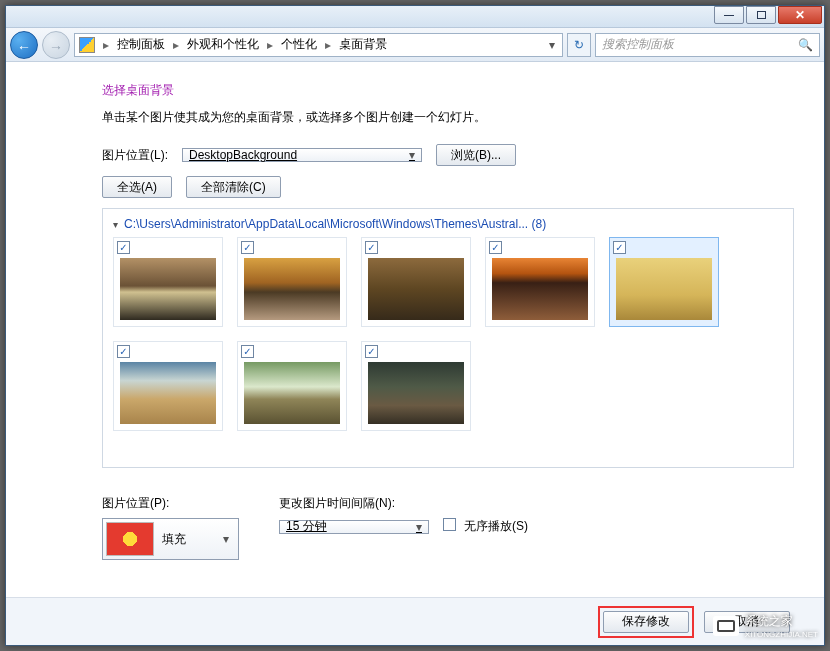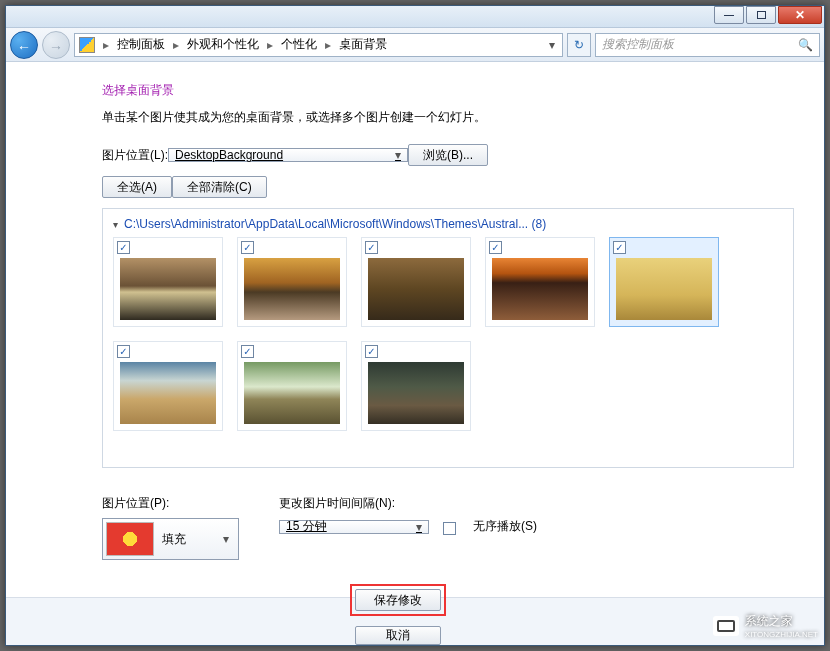--- a/index.html
+++ b/index.html
@@ -28,21 +28,21 @@
 .addr-dd { margin-left:auto; color:#555; padding:0 3px;}
 .refresh { width: 24px; height: 24px; border:1px solid #9fb2c7; background:#eef4fa; display:flex; align-items:center; justify-content:center; color:#2a6db4;}
 .searchbox { width: 225px; height: 24px; border:1px solid #9fb2c7; background:#fff; display:flex; align-items:center; padding:0 6px; color:#9a9a9a; font-style:italic;}
 .searchbox .mag { margin-left:auto; color:#3a78c0; font-style:normal;}
 
 
 .content { position:absolute; top:56px; bottom:0; left:0; right:0; padding: 20px 30px 14px 96px; background:#fff; }
 .h1 { color:#a21caf; font-size:12px; margin-bottom: 10px;}
 .desc { color:#000; margin-bottom: 18px;}
 
-.row { display:flex; align-items:center; gap:0; margin-bottom: 10px;}
+.row { display:flex; align-items:center; gap:14px; margin-bottom: 10px;}
 .label { color:#000;}
 .combo { height:14px; border:1px solid #8f9db1; background:linear-gradient(#fff,#eef2f7); display:flex; align-items:center; padding:0 6px; min-width:240px;text-decoration:underline; }
 .combo .dd { margin-left:auto; color:#555;}
 .btn { height:22px; padding: 0 14px; border:1px solid #8f9db1; background:linear-gradient(#fdfdfd,#e4e9ef); display:inline-flex; align-items:center; border-radius:2px; }
 
 
 .gallery { margin-top: 6px; border:1px solid #cfd8e3; height: 260px; padding: 8px 10px; overflow:hidden; }
 .group-head { display:flex; align-items:center; gap:6px; color:#1b4db3; margin-bottom:6px;}
 .group-head .tri { color:#555; font-size:10px;}
 .thumbs { display:flex; flex-wrap:wrap; gap:14px; }
@@ -63,21 +63,21 @@
 
 
 .bottom-row { display:flex; gap:40px; margin-top:27px;}
 .pos-combo { width:137px; height:42px; border:1px solid #8f9db1; background:linear-gradient(#fff,#eef2f7); display:flex; align-items:center; padding:3px;}
 .pos-combo .swatch { width:48px; height:34px; background: radial-gradient(circle at 50% 50%, #ffdb3a 0 25%, #e43a2f 25% 100%); border:1px solid #bbb;}
 .pos-combo .txt { margin-left:8px;}
 .pos-combo .dd { margin-left:auto; padding-right:6px; color:#555;}
 .checkbox { width:13px; height:13px; border:1px solid #6f86a3; background:#fff; display:inline-block; vertical-align:middle;}
 
 
-.footer { position:absolute; left:0; right:0; bottom:0; height:48px; border-top:1px solid #d7dee8; background:#f1f5fa; display:flex; align-items:center; justify-content:flex-end; padding-right:34px; gap:10px;flex-direction:column;}
+.footer { position:absolute; left:0; right:0; bottom:0; height:48px; border-top:1px solid #d7dee8; background:#f1f5fa; display:flex; align-items:center; justify-content:flex-end; padding-right:34px; gap:10px;}
 .save-wrap { border:2px solid #e33; padding:3px;}
 .footer .btn { min-width:86px; justify-content:center;}
 
 .watermark { position:absolute; right:6px; bottom:6px; color:#fff; font-size:16px; text-shadow:0 0 4px #000; display:flex; align-items:center; gap:6px; pointer-events:none;}
 .watermark .logo { width:26px; height:20px; background:#fff; border-radius:3px; position:relative;}
 .watermark .logo:before{content:""; position:absolute; inset:4px; border:2px solid #444; border-radius:2px;}
 </style>
 </head>
 <body>
 
@@ -192,21 +192,21 @@
           <span class="dd">▾</span>
         </div>
       </div>
       <div>
         <div class="label" style="margin-bottom:6px">更改图片时间间隔(N):</div>
         <div style="display:flex; align-items:center; gap:14px;">
           <div class="combo" style="min-width:150px">
             <span>15 分钟</span>
             <span class="dd">▾</span>
           </div>
-          <label style="display:flex; align-items:flex-end; gap:17px;">
+          <label style="display:flex; align-items:flex-start; gap:8px;">
             <span class="checkbox"></span>
             <span>无序播放(S)</span>
           </label>
         </div>
       </div>
     </div>
 
     <div class="footer">
       <span class="save-wrap">
         <span class="btn">保存修改</span>

